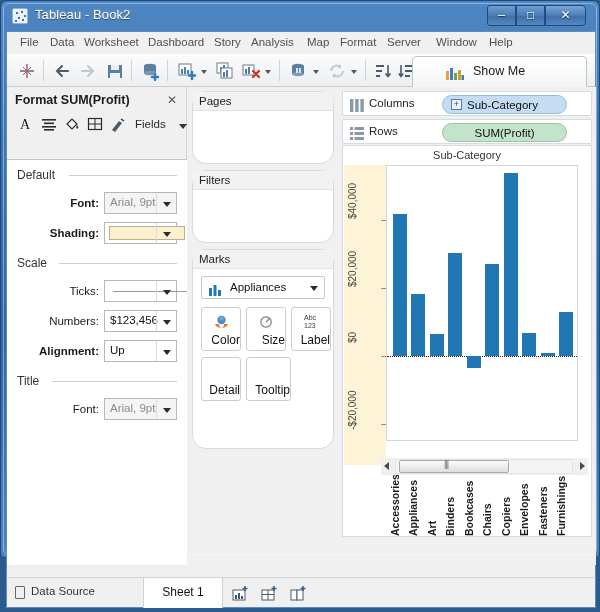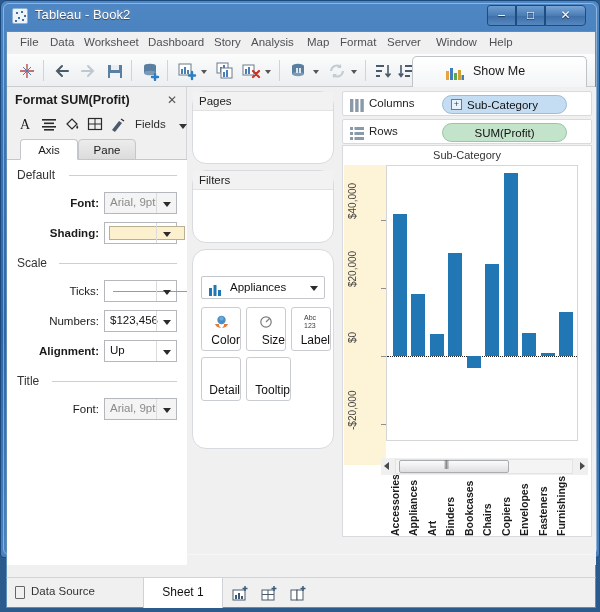--- a/index.html
+++ b/index.html
@@ -452,24 +452,20 @@
         <div class="fmt-ico" style="left:102px">
           <svg width="18" height="18" viewBox="0 0 18 18">
             <path d="M3 15l7-9 3 2-7 9z" fill="#4a5a6a"></path>
               <path d="M12 4l3 2" stroke="#2b2b2b" stroke-width="1.4"></path>
           </svg>
         </div>
         <div id="fields-btn">Fields</div>
         <div id="fields-caret"></div>
       </div>
 
-      <div id="fmt-tabs">
-        <div class="fmt-tab" id="tab-axis">Axis</div>
-        <div class="fmt-tab" id="tab-pane">Pane</div>
-      </div>
 
       <div id="fmt-body">
 
         <div class="sec-label" style="left:10px; top:8px">Default</div>
         <div class="sec-rule" style="left:62px; top:15px; width:108px"></div>
 
         <div class="fld-label b" style="left:34px; top:37px; width:58px">Font:</div>
         <div class="combo dis" style="left:97px; top:32px; width:73px">
           <div class="txt gray">Arial, 9pt</div>
           <div class="arw"></div>
@@ -521,20 +517,23 @@
         </div>
       </div>
 
       <div class="card" style="top:83px; height:73px">
         <div class="card-hdr">
           <span>Filters</span>
         </div>
       </div>
 
       <div class="card" style="top:162px; height:200px">
+        <div class="card-hdr">
+          <span>Marks</span>
+        </div>
 
         <div id="marks-type">
           <span style="position:absolute;left:7px;top:5px">
             <svg width="14" height="12" viewBox="0 0 14 12">
               <rect x="0" y="4" width="3" height="8" fill="#2077b4"></rect>
               <rect x="4.5" y="1" width="3" height="11" fill="#2077b4"></rect>
               <rect x="9" y="6" width="3" height="6" fill="#2077b4"></rect>
             </svg>
           </span>
           <div class="lbl">Appliances</div>

